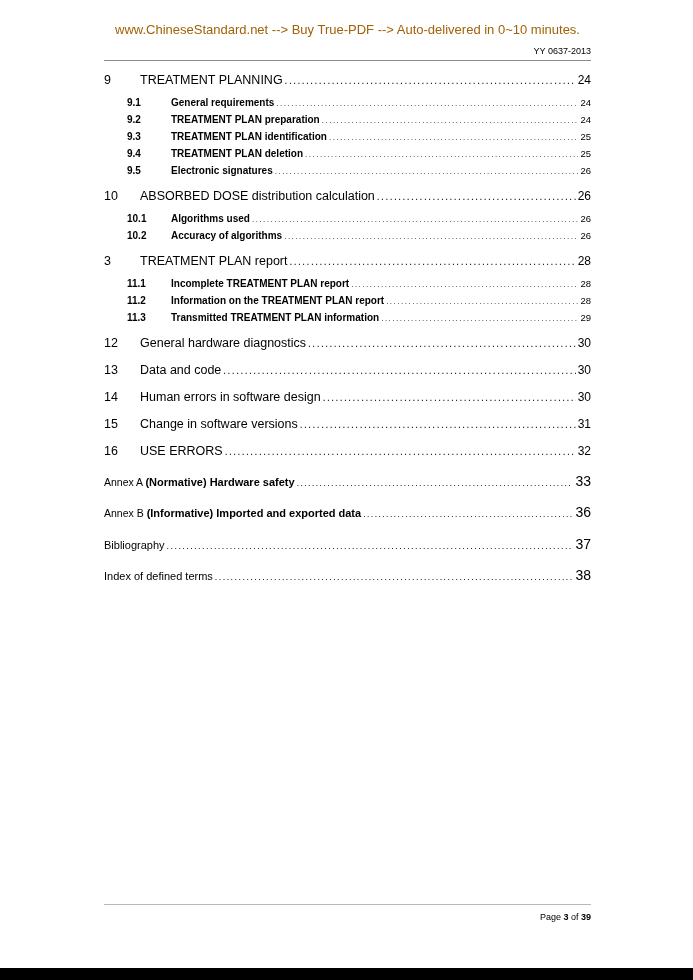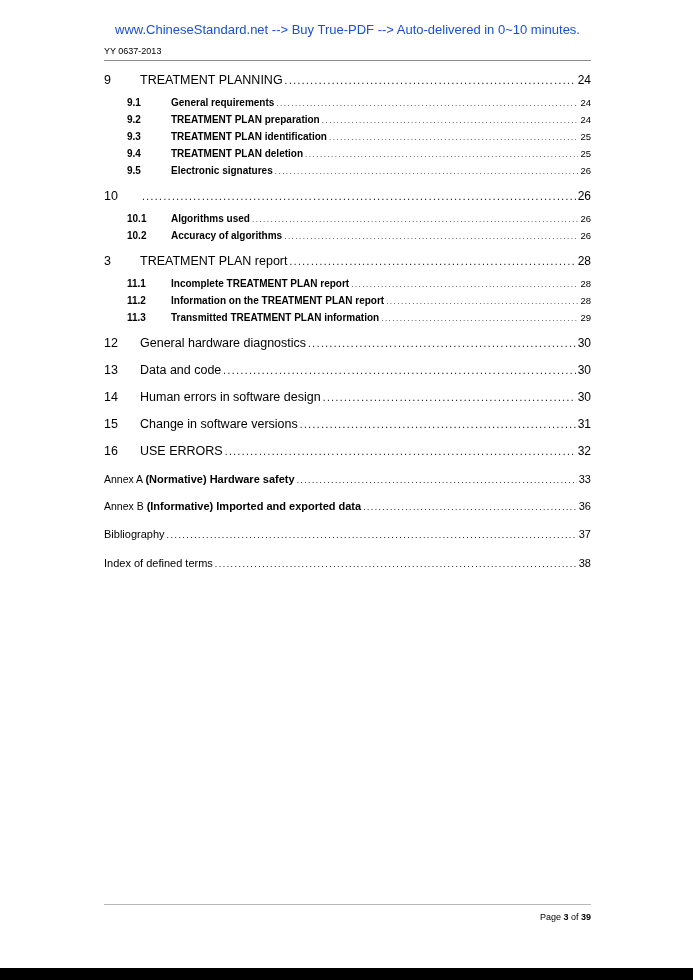--- a/index.html
+++ b/index.html
@@ -14,26 +14,26 @@
   .content {
     position: absolute;
     left: 104px;
     top: 0;
     width: 487px;
   }
   .banner {
     margin-top: 22px;
     text-align: center;
     font-size: 13px;
-    color: #1d4ed8;
+    color: #a16207;
     white-space: nowrap;
   }
   .doc-number {
     margin-top: 9px;
-    text-align: left;
+    text-align: right;
     font-size: 9px;
     color: #000;
   }
   .header-rule {
     margin-top: 4px;
     border-bottom: 1px solid #8c8c8c;
     height: 0;
   }
   .toc { margin-top: 3px; }
   .toc-row {
@@ -64,21 +64,21 @@
     margin: 0 2px;
     font-weight: 400;
     font-size: 0.8em;
     letter-spacing: 1.5px;
   }
   .dots::after {
     content: "........................................................................................................................................................................................................................................................................................";
   }
   .toc-row.main .page { font-size: 12px; font-weight: 400; }
   .toc-row.sub .page { font-size: 9.5px; font-weight: 400; }
-  .toc-row.annex .page, .toc-row.plain .page { font-size: 11px; font-weight: 400; }
+  .toc-row.annex .page, .toc-row.plain .page { font-size: 14px; font-weight: 400; }
   .footer {
     position: absolute;
     left: 104px;
     width: 487px;
     top: 904px;
   }
   .footer-rule { border-bottom: 1px solid #b8b8b8; height: 0; }
   .footer-text {
     margin-top: 7px;
     text-align: right;
@@ -133,20 +133,21 @@
         <span class="page">25</span>
       </div>
       <div class="toc-row sub">
         <span class="num">9.5</span>
         <span class="title">Electronic signatures</span>
         <span class="dots"></span>
         <span class="page">26</span>
       </div>
       <div class="toc-row main">
         <span class="num">10</span>
+        <span class="title">ABSORBED DOSE distribution calculation</span>
         <span class="dots"></span>
         <span class="page">26</span>
       </div>
       <div class="toc-row sub">
         <span class="num">10.1</span>
         <span class="title">Algorithms used</span>
         <span class="dots"></span>
         <span class="page">26</span>
       </div>
       <div class="toc-row sub">

